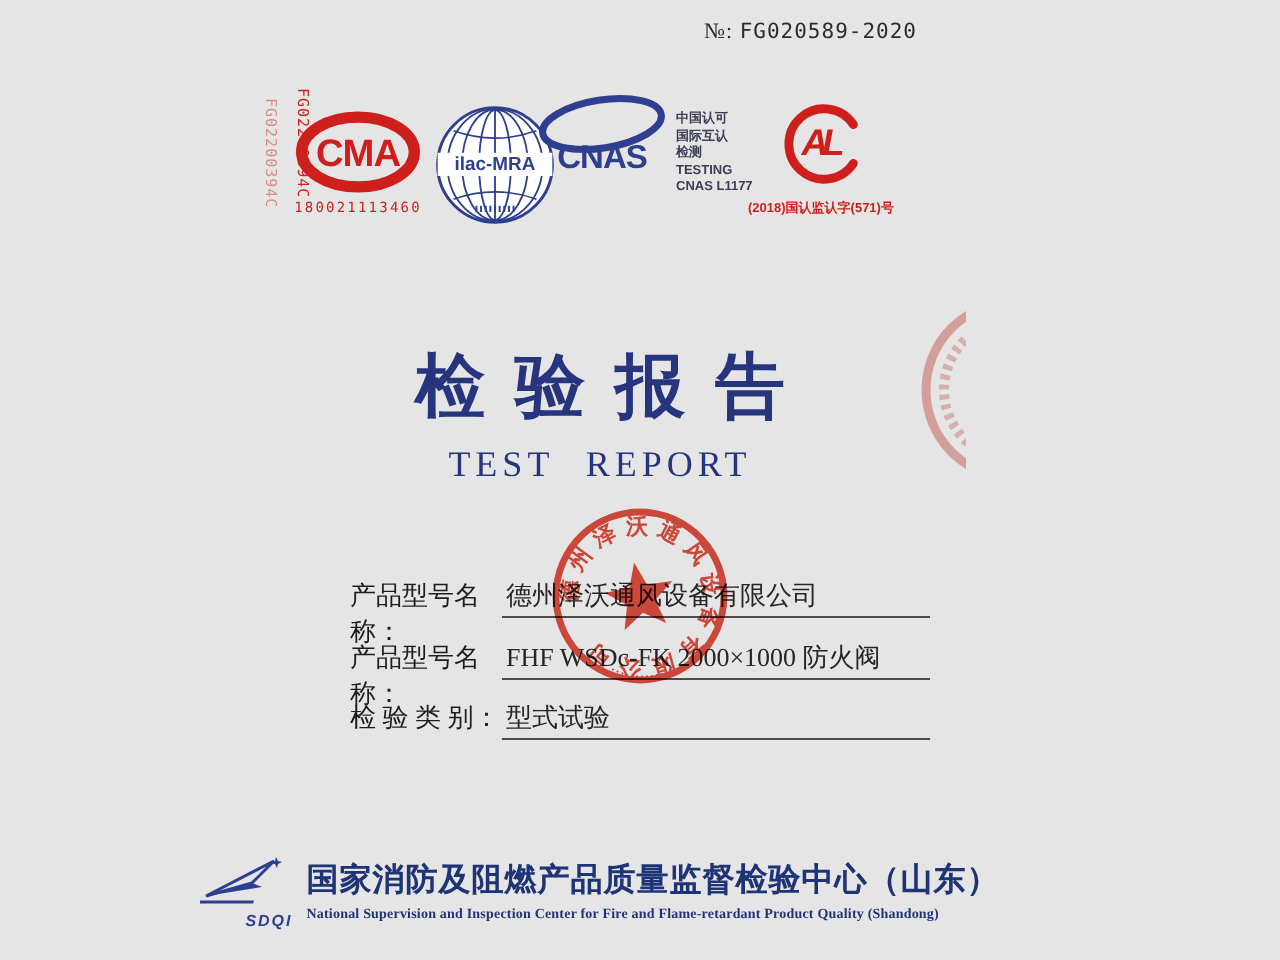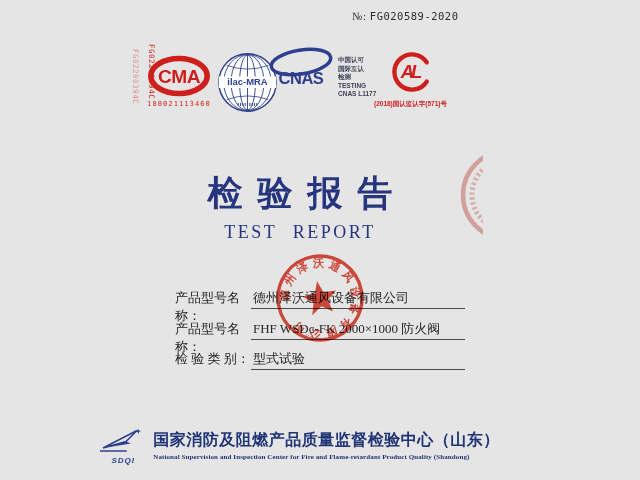--- a/index.html
+++ b/index.html
@@ -31,21 +31,21 @@
   .fields{position:absolute;left:175px;top:289px;width:290px;font-size:13px;}
   .frow{display:flex;align-items:baseline;height:17px;margin-bottom:13.5px;}
   .flabel{flex:0 0 76px;color:#1d1d1d;}
   .fvalue{flex:1;border-bottom:1.4px solid #4a4a4a;padding:0 0 1px 2px;color:#262626;white-space:nowrap;}
   
   .seal{position:absolute;left:250px;top:228px;mix-blend-mode:multiply;opacity:.92;}
   .right-stamp{position:absolute;left:447px;top:143px;mix-blend-mode:multiply;}
   
   .footer{position:absolute;left:0;top:426px;width:600px;display:flex;justify-content:center;
     align-items:center;gap:7px;}
-  .f-logo{display:flex;flex-direction:column;align-items:center;}
+  .f-logo{display:flex;flex-direction:column;align-items:flex-end;}
   .f-logo-text{font-family:"Liberation Sans",sans-serif;font-style:italic;font-weight:bold;
     font-size:8px;color:#2e3f8f;letter-spacing:1px;margin-top:-2px;}
   .f-org-zh{font-size:16px;font-weight:bold;color:#1f3476;letter-spacing:.5px;}
   .f-org-en{font-size:7px;color:#1f3476;margin-top:2px;letter-spacing:.1px;font-weight:bold;}
 </style>
 </head>
 <body>
 
 <div class="page">
 

